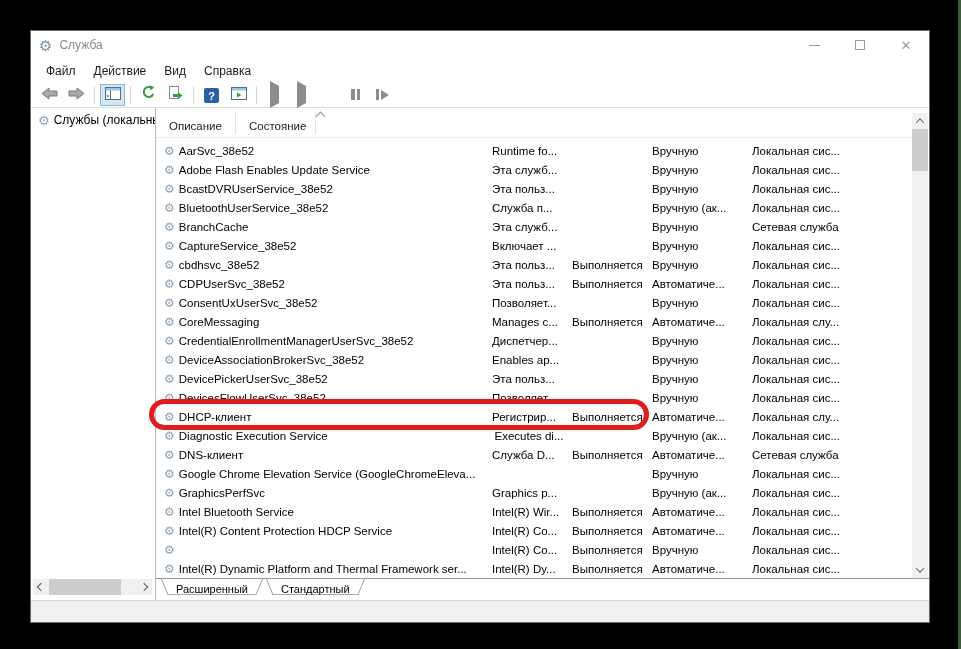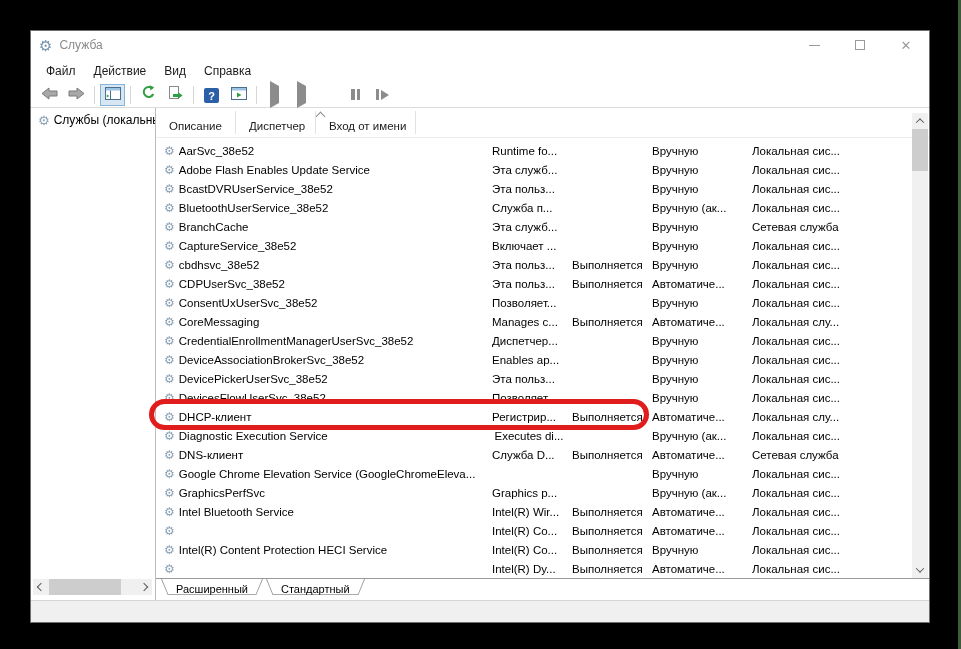--- a/index.html
+++ b/index.html
@@ -200,24 +200,21 @@
       </div>
     </div>
 
     <div class="rightpane">
       <div class="lheader">
         <span class="sort-chev"></span>
           <span class="hcell" style="width: 80px;">
             <span>Описание</span>
           </span>
           <span class="hcell" style="width: 80px;">
-            <span>Диспетчер</span>
-          </span>
-          <span class="hcell" style="width: 100px;">
-            <span>Вход от имени</span>
+            <span>Состояние</span>
           </span>
           <span class="hcell filler" style="width: 68px;"></span>
         </div>
       <div class="rows">
           <div class="trow">
             <span class="cell name" style="width: 330px;">
               <span class="gear">⚙</span>
               <span>AarSvc_38e52</span>
             </span>
             <span class="cell" style="width: 80px;">Runtime fo...</span>
@@ -411,39 +408,40 @@
               <span>Intel Bluetooth Service</span>
             </span>
             <span class="cell" style="width: 80px;">Intel(R) Wir...</span>
             <span class="cell" style="width: 80px;">Выполняется</span>
             <span class="cell" style="width: 100px;">Автоматиче...</span>
             <span class="cell" style="width: 100px;">Локальная сис...</span>
           </div>
           <div class="trow">
             <span class="cell name" style="width: 330px;">
               <span class="gear">⚙</span>
+              <span>Intel(R) Content Protection HDCP Service</span>
             </span>
             <span class="cell" style="width: 80px;">Intel(R) Co...</span>
             <span class="cell" style="width: 80px;">Выполняется</span>
             <span class="cell" style="width: 100px;">Автоматиче...</span>
             <span class="cell" style="width: 100px;">Локальная сис...</span>
           </div>
           <div class="trow">
             <span class="cell name" style="width: 330px;">
               <span class="gear">⚙</span>
-              <span>Intel(R) Content Protection HECI Service</span>
             </span>
             <span class="cell" style="width: 80px;">Intel(R) Co...</span>
             <span class="cell" style="width: 80px;">Выполняется</span>
             <span class="cell" style="width: 100px;">Вручную</span>
             <span class="cell" style="width: 100px;">Локальная сис...</span>
           </div>
           <div class="trow">
             <span class="cell name" style="width: 330px;">
               <span class="gear">⚙</span>
+              <span>Intel(R) Dynamic Platform and Thermal Framework ser...</span>
             </span>
             <span class="cell" style="width: 80px;">Intel(R) Dy...</span>
             <span class="cell" style="width: 80px;">Выполняется</span>
             <span class="cell" style="width: 100px;">Автоматиче...</span>
             <span class="cell" style="width: 100px;">Локальная сис...</span>
           </div>
         </div>
       <div class="vscroll">
         <span class="vs-btn vs-up">
             <i class="chev up"></i>

